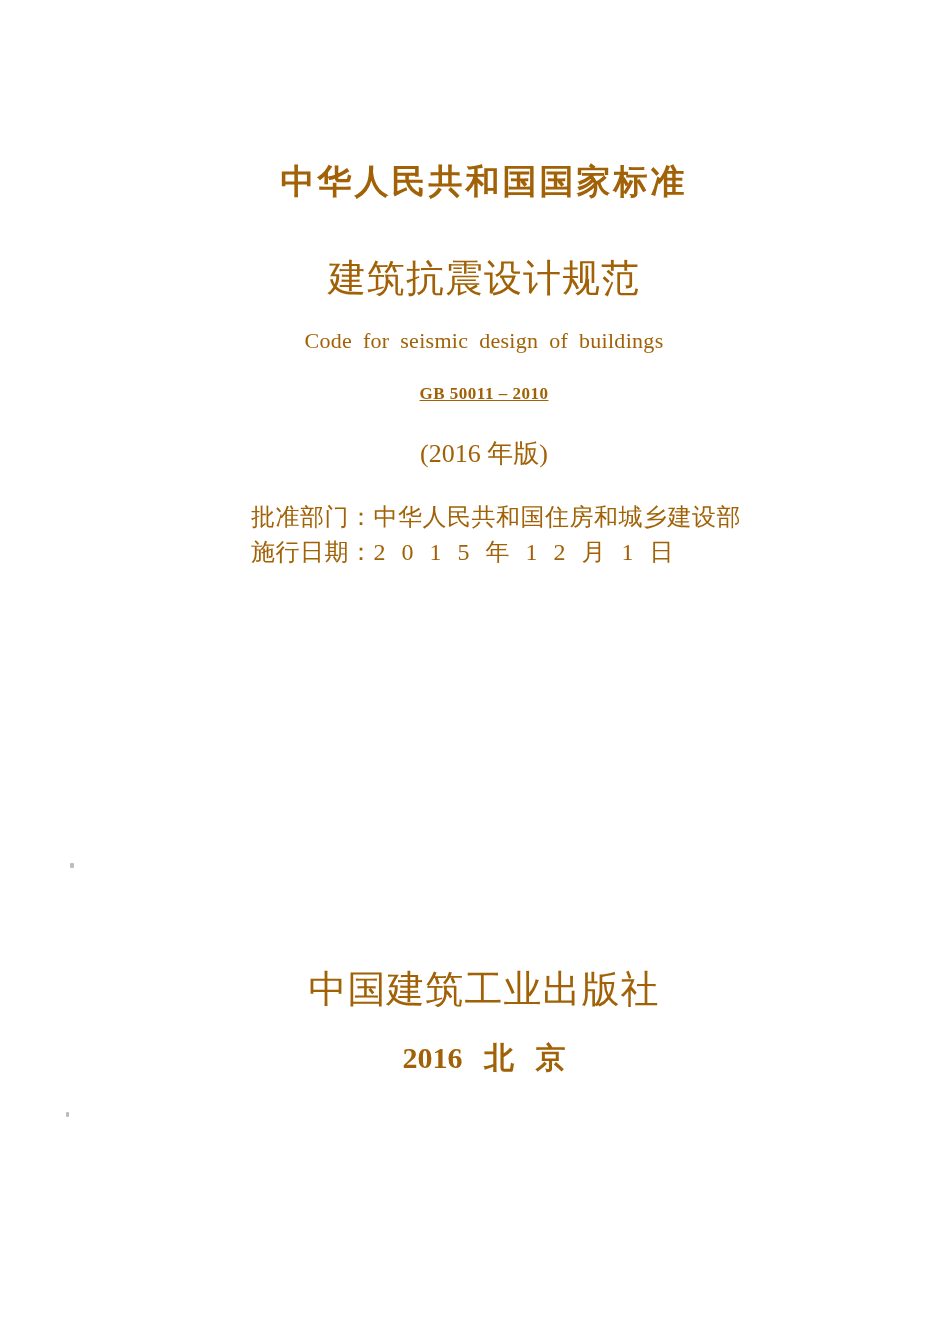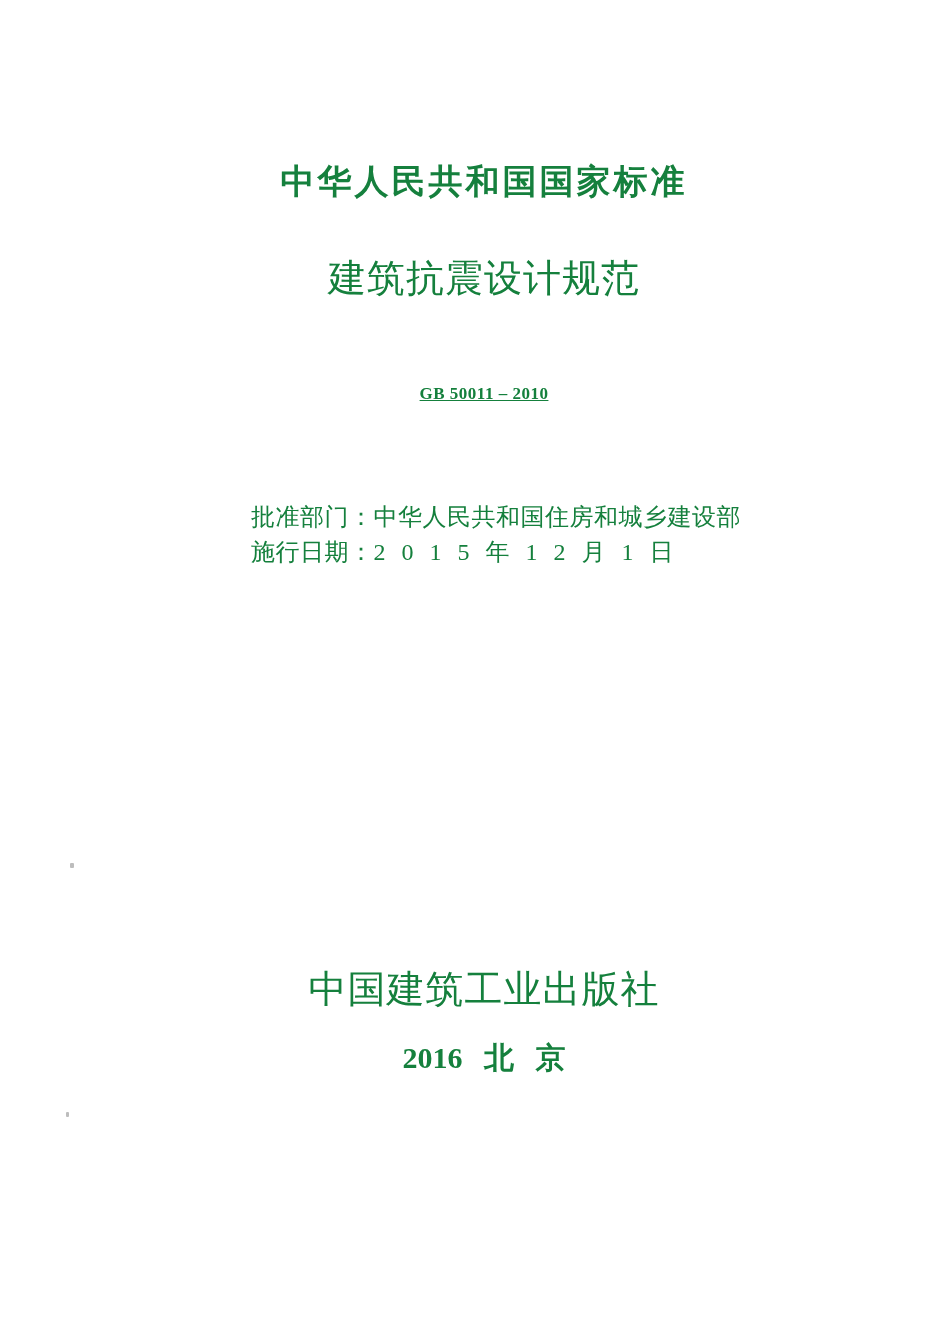--- a/index.html
+++ b/index.html
@@ -6,21 +6,21 @@
     margin: 0;
     padding: 0;
     background: #ffffff;
   }
   .page {
     position: relative;
     width: 950px;
     height: 1330px;
     background: #ffffff;
     overflow: hidden;
-    color: #15803d;
+    color: #a16207;
   }
   
   .centered {
     position: absolute;
     left: 18px;
     right: 0;
     text-align: center;
     white-space: nowrap;
   }
   .national-header {
@@ -102,23 +102,25 @@
 </style>
 </head>
 <body>
 
 <div class="page">
 
   <div class="centered national-header">中华人民共和国国家标准</div>
 
   <h1 class="centered cn-title">建筑抗震设计规范</h1>
 
+  <div class="centered en-title">Code for seismic design of buildings</div>
 
   <div class="centered std-no">GB 50011 – 2010</div>
 
+  <div class="centered edition">(2016 年版)</div>
 
   <div class="dept-block">
     <div>批准部门：中华人民共和国住房和城乡建设部</div>
     <div class="date-line">施行日期：2 0 1 5 年 1 2 月 1 日</div>
   </div>
 
   <div class="centered publisher">中国建筑工业出版社</div>
 
   <div class="centered year-city">2016 北 京</div>
 

